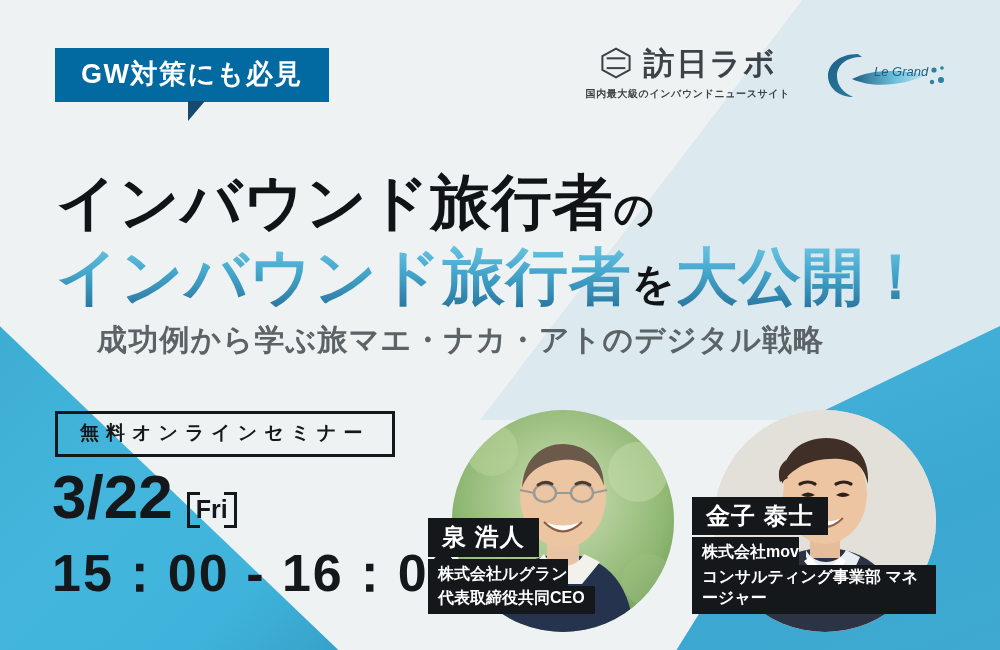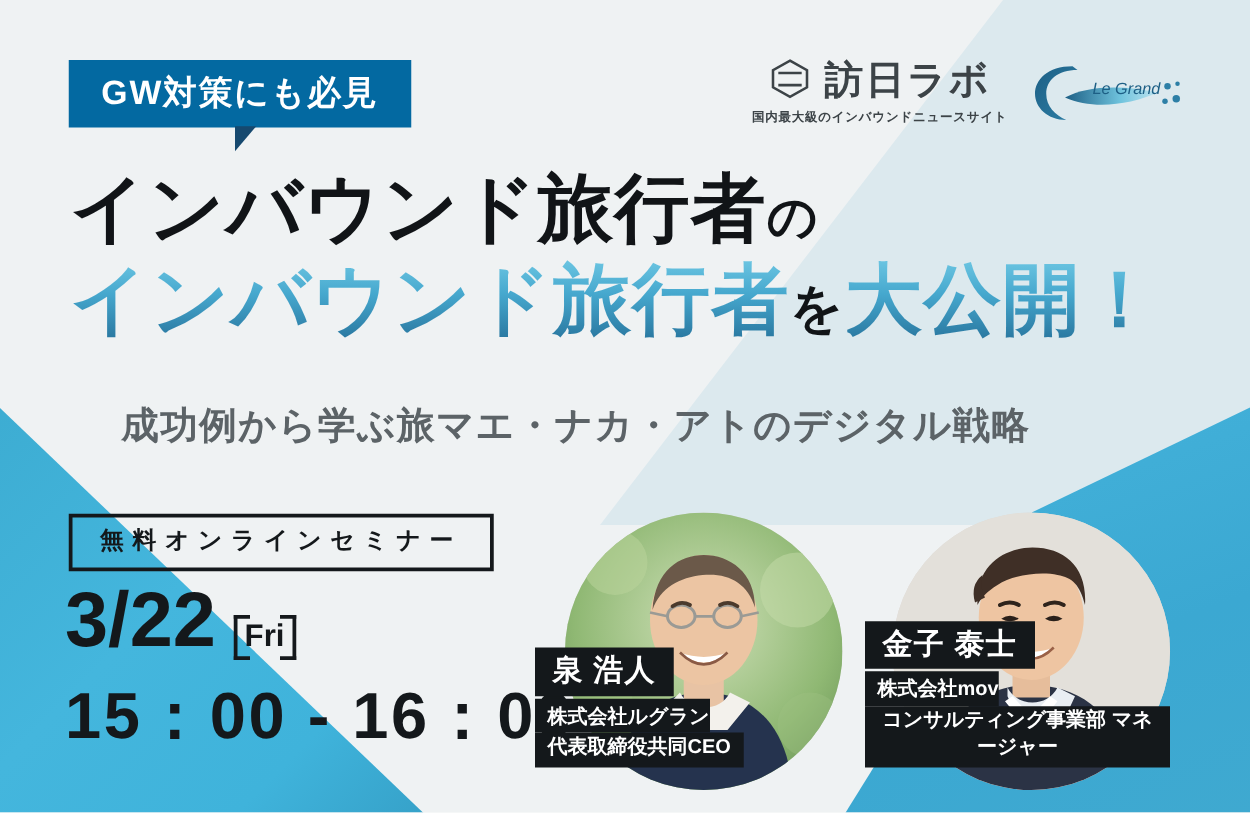--- a/index.html
+++ b/index.html
@@ -55,40 +55,40 @@
   .badge-tail {
     position: absolute; left: 133px; bottom: -19px;
     width: 0; height: 0;
     border-left: 17px solid #16496f;
     border-bottom: 20px solid transparent;
   }
 
   
   .logos {
     position: absolute; right: 38px; top: 46px;
-    display: flex; align-items: center; gap: 16px;
+    display: flex; align-items: flex-end; gap: 32px;
   }
   .logo-houjitsu { display: flex; flex-direction: column; align-items: center; }
   .logo-houjitsu-row { display: flex; align-items: center; gap: 11px; }
   .hex-icon { width: 34px; height: 34px; display: block; }
   .houjitsu-text {
     font-size: 31px; font-weight: bold; color: #3c4347;
     letter-spacing: 2px; line-height: 1;
   }
   .houjitsu-tag {
     font-size: 10px; font-weight: bold; color: #3c4347;
     letter-spacing: 0.6px; margin-top: 7px;
   }
   .logo-legrand { position: relative; width: 140px; height: 52px; }
 
   
   .headline { position: absolute; left: 56px; top: 133px; }
   .h-line1 {
     font-size: 60px; font-weight: bold; color: #111417;
-    letter-spacing: 1px; line-height: 1.12; white-space: nowrap;
+    letter-spacing: 1px; line-height: 1.12; white-space: nowrap; margin-top: 36px;
   }
   .h-line1 .small { font-size: 40px; }
   .h-line2 {
     font-size: 62px; font-weight: bold;
     letter-spacing: 1px; line-height: 1.18; white-space: nowrap;
     margin-top: 4px;
   }
   .grad {
     background: linear-gradient(180deg, #6ec7e3 0%, #46a8ce 42%, #27739c 100%);
     -webkit-background-clip: text; background-clip: text;
@@ -276,21 +276,21 @@
         <path d="M92 112 q19 19 38 0" stroke="#8a5a45" stroke-width="2" fill="none"></path>
       </svg>
     </div>
     <div class="speaker-caption">
       <div class="sp-name">泉 浩人</div>
       <div class="sp-org">株式会社ルグラン</div>
       <div class="sp-role">代表取締役共同CEO</div>
     </div>
   </div>
 
-  <div class="speaker speaker-b" style="left:714px; top:410px;text-align:center;">
+  <div class="speaker speaker-b" style="left:714px; top:410px;">
     <div class="speaker-photo photo-b">
       <svg viewBox="0 0 222 222" width="222" height="222">
         <rect width="222" height="222" fill="#e3e0da"></rect>
         <path d="M30 222 C36 164 70 138 111 138 C152 138 186 164 192 222 Z" fill="#2b3345"></path>
         <path d="M96 124 h30 v24 h-30 z" fill="#e6bd9b"></path>
         <path d="M92 140 C100 156 124 156 132 140 l14 7 -12 26 -30 0 -12 -26 z" fill="#e9eef3"></path>
         <path d="M96 147 l15 16 15 -16 6 4 -21 26 -21 -26 z" fill="#ffffff"></path>
         <ellipse cx="111" cy="84" rx="42" ry="50" fill="#eec5a2"></ellipse>
         <path d="M68 74 C66 42 90 28 112 28 C138 28 156 44 154 74 C150 58 144 52 132 50 C118 47 96 50 84 58 C76 63 71 68 68 74 Z" fill="#3f2f26"></path>
         <path d="M66 72 q-4 -14 6 -22 q-2 12 2 18 z" fill="#3f2f26"></path>

